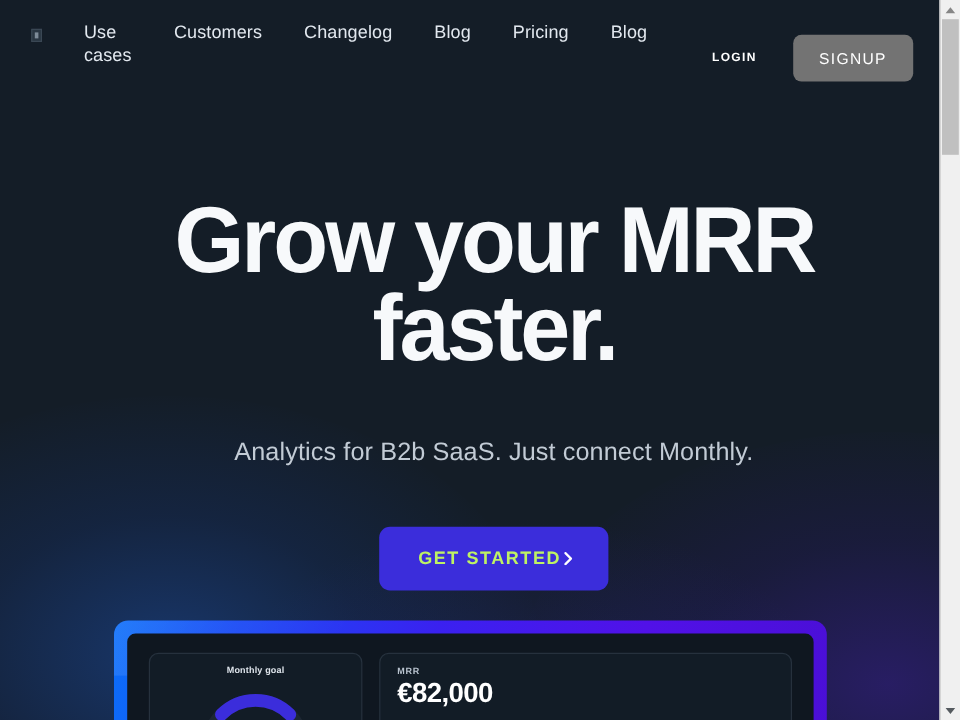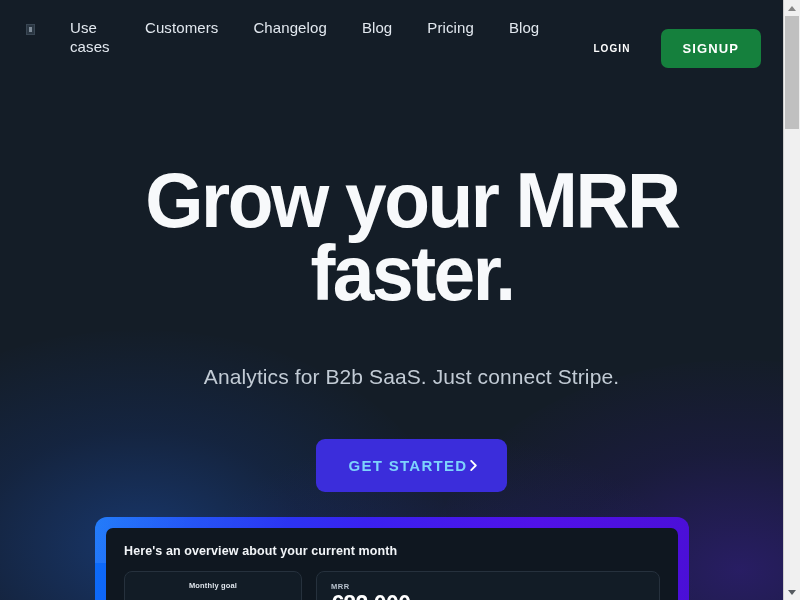--- a/index.html
+++ b/index.html
@@ -106,24 +106,24 @@
   .login-link {
     color:#ffffff;
     font-size:10px;
     font-weight:bold;
     letter-spacing:1.1px;
     text-decoration:none;
     margin-right:30px;
     cursor:pointer;
   }
   .signup-btn {
-    background:#15803d;
+    background:#737373;
     color:#ffffff;
     font-size:13px;
-    font-weight:bold;
+    font-weight:normal;
     letter-spacing:1.1px;
     border:none; border-radius:7px;
     padding:12px 22px;
     cursor:pointer;
     font-family:inherit;
   }
 
   
   #hero {
     position:relative; z-index:4;
@@ -146,21 +146,21 @@
     color:#c2cbd5;
     font-size:21px;
     line-height:28px;
     letter-spacing:0.1px;
     margin-top:54px;
   }
   #cta-wrap { margin-top:48px; }
   #cta {
     display:inline-flex; align-items:center; 
     background:#3b2ddb;
-    color:#7dd3fc;
+    color:#bef264;
     border:none; border-radius:9px;
     font-family:inherit;
     font-size:15px;
     font-weight:bold;
     letter-spacing:1.3px;
     padding:18px 28px 18px 32px;
     cursor:pointer;
   }
   #cta .chev { display:block; width:11px; height:11px; }
 
@@ -305,37 +305,36 @@
 
     </nav>
 
     <section id="hero">
 
       <h1 id="headline">
         <span>Grow your MRR</span><br>
         <span>faster.</span>
       </h1>
 
-      <p id="subtitle">Analytics for B2b SaaS. Just connect Stripe.</p>
+      <p id="subtitle">Analytics for B2b SaaS. Just connect Monthly.</p>
 
       <div id="cta-wrap">
         <button id="cta">
           <span>GET STARTED</span>
           <svg class="chev" viewBox="0 0 12 12">
             <path d="M3.5 1 L8.5 6 L3.5 11" fill="none" stroke="#ffffff" stroke-width="2" stroke-linecap="round" stroke-linejoin="round"></path>
           </svg>
         </button>
       </div>
 
     </section>
 
     <div id="dash-frame">
       <div id="dash-screen">
 
-        <div id="dash-title">Here's an overview about your current month</div>
 
         <div id="dash-cards">
 
           <div class="dcard dcard-goal">
             <div class="lbl">Monthly goal</div>
             <svg class="gauge" viewBox="0 0 100 100">
               <circle cx="50" cy="50" r="38" fill="none" stroke="#1d2733" stroke-width="10"></circle>
               <path d="M 23.1 23.1 A 38 38 0 0 1 76.9 23.1" fill="none" stroke="#3b2ddb" stroke-width="10" stroke-linecap="round"></path>
             </svg>
           </div>

